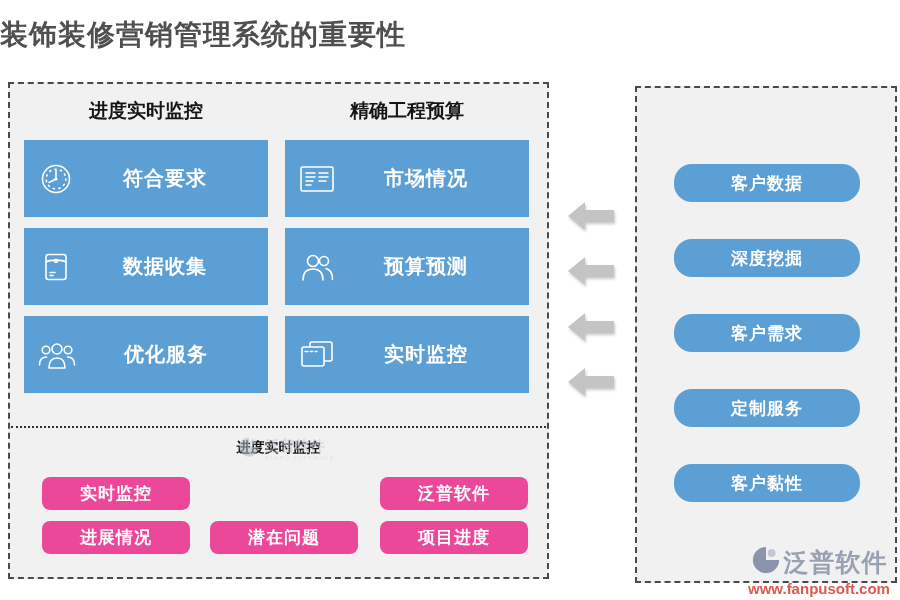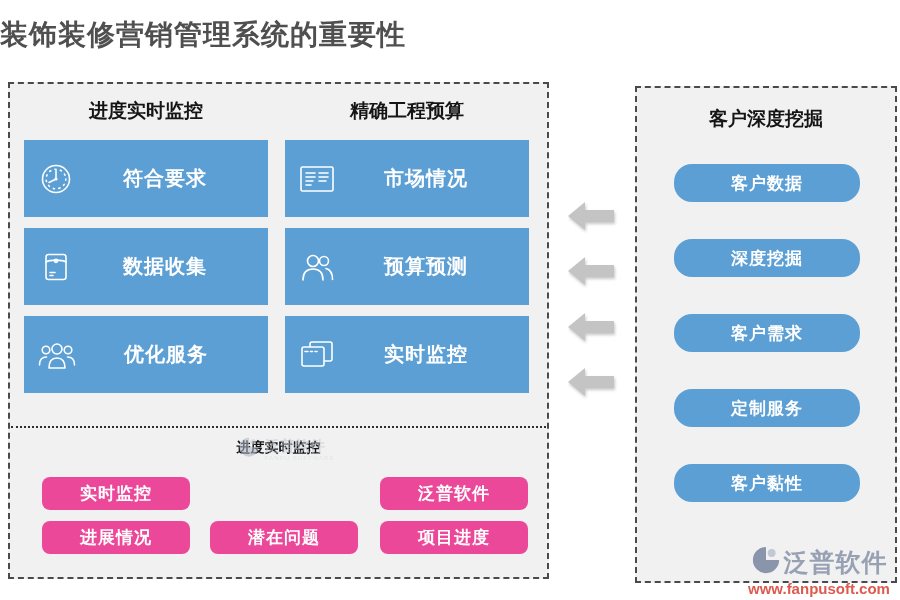--- a/index.html
+++ b/index.html
@@ -221,21 +221,20 @@
       <polygon points="0,14 17,0 17,8 46,8 46,20 17,20 17,28" fill="#c4c4c4"></polygon>
     </svg>
 </div>
 <div class="abs arrow ar-4">
   <svg width="46" height="28" viewBox="0 0 46 28">
       <polygon points="0,14 17,0 17,8 46,8 46,20 17,20 17,28" fill="#c4c4c4"></polygon>
     </svg>
 </div>
 
 <div class="abs panel right-panel">
-  <div class="abs rp-header">客户深度挖掘</div>
   <div class="abs blue-btn bb-1">客户数据</div>
   <div class="abs blue-btn bb-2">深度挖掘</div>
   <div class="abs blue-btn bb-3">客户需求</div>
   <div class="abs blue-btn bb-4">定制服务</div>
   <div class="abs blue-btn bb-5">客户黏性</div>
 </div>
 
 <div class="abs wm-br">
   <span class="wm-row">
     <span>

